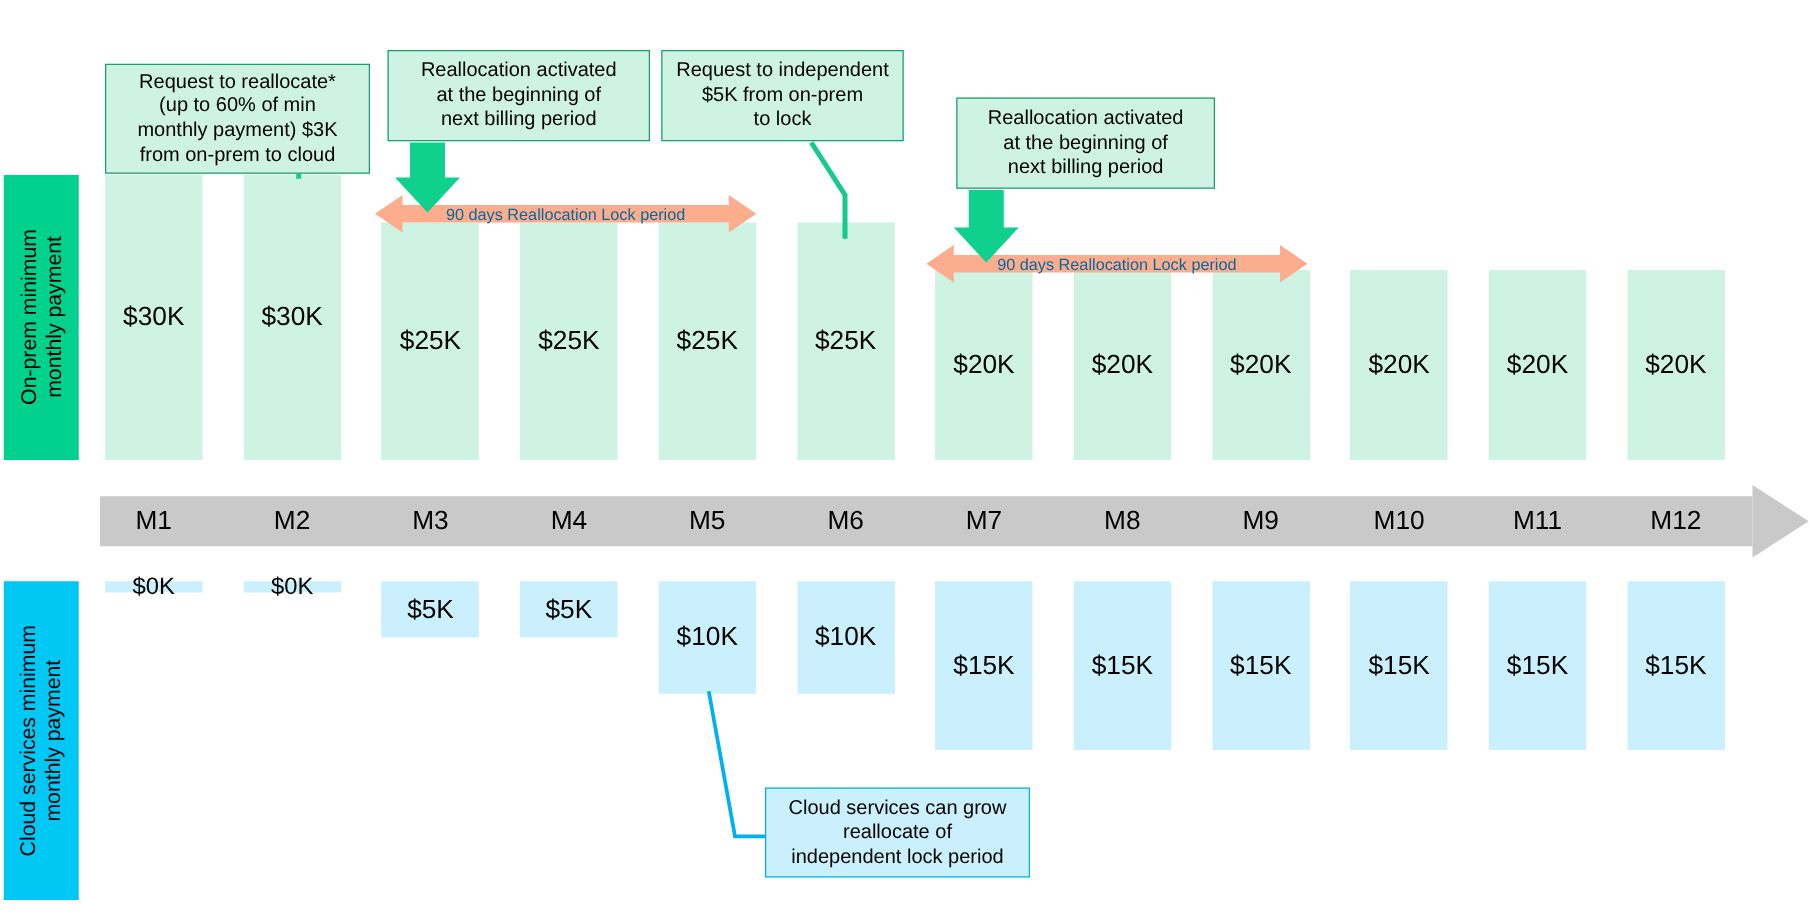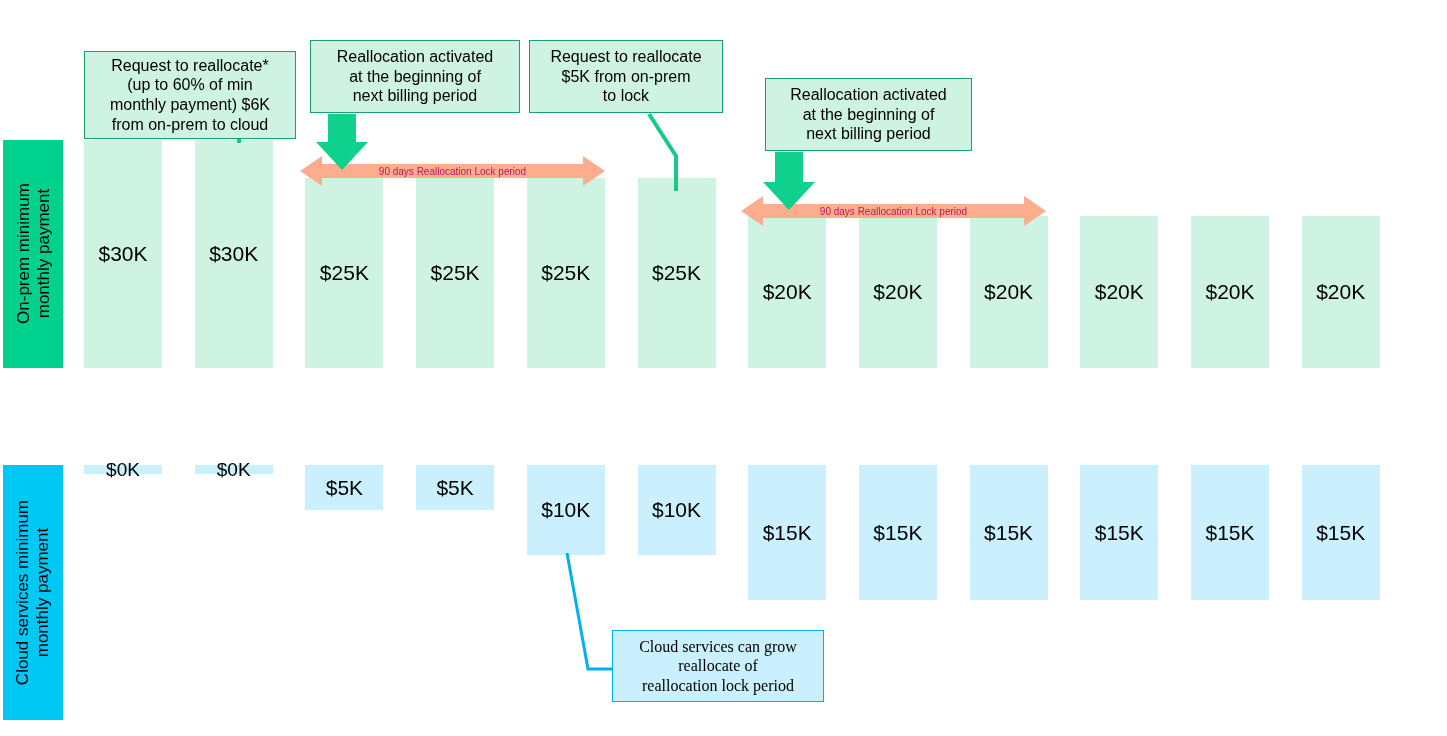--- a/index.html
+++ b/index.html
@@ -102,21 +102,20 @@
     line-height: 1.22;
     color: #000;
   }
   .callout.green {
     background: #CFF3E3;
     border: 1px solid #16A06A;
   }
   .callout.blue {
     background: #C9F0FC;
     border: 1px solid #00B0F0;
-    font-family: Liberation Serif, serif;
   }
 
   
   #overlay {
     position: absolute;
     left: 0; top: 0;
     width: 1447px; height: 736px;
     pointer-events: none;
   }
 
@@ -125,22 +124,22 @@
     position: absolute;
     height: 38px;
   }
   .lockarrow .la-label {
     position: absolute;
     left: 0; top: 0;
     width: 100%; height: 100%;
     display: flex;
     align-items: center;
     justify-content: center;
-    font-size: 10px;
-    color: #be185d;
+    font-size: 13px;
+    color: #0369a1;
     white-space: nowrap;
   }
 </style>
 </head>
 <body>
 
 <div id="canvas">
 
   <div class="side-label" id="side-onprem">
     <div class="vtext">
@@ -148,20 +147,38 @@
       <span>monthly payment</span>
     </div>
   </div>
   <div class="side-label" id="side-cloud">
     <div class="vtext">
       <span>Cloud services minimum</span><br>
       <span>monthly payment</span>
     </div>
   </div>
 
+  <div id="timeline">
+    <div class="axis-body"></div>
+    <div class="axis-head"></div>
+    <div id="month-labels">
+        <div class="month-label" style="left: 4px; width: 78px;">M1</div>
+        <div class="month-label" style="left: 114.7px; width: 78px;">M2</div>
+        <div class="month-label" style="left: 225.4px; width: 78px;">M3</div>
+        <div class="month-label" style="left: 336.1px; width: 78px;">M4</div>
+        <div class="month-label" style="left: 446.8px; width: 78px;">M5</div>
+        <div class="month-label" style="left: 557.5px; width: 78px;">M6</div>
+        <div class="month-label" style="left: 668.2px; width: 78px;">M7</div>
+        <div class="month-label" style="left: 778.9px; width: 78px;">M8</div>
+        <div class="month-label" style="left: 889.6px; width: 78px;">M9</div>
+        <div class="month-label" style="left: 1000.3px; width: 78px;">M10</div>
+        <div class="month-label" style="left: 1111px; width: 78px;">M11</div>
+        <div class="month-label" style="left: 1221.7px; width: 78px;">M12</div>
+      </div>
+  </div>
 
   <div id="green-bars">
       <div class="bar green" style="left: 84px; width: 78px; height: 228px; top: 140px;">$30K</div>
       <div class="bar green" style="left: 194.7px; width: 78px; height: 228px; top: 140px;">$30K</div>
       <div class="bar green" style="left: 305.4px; width: 78px; height: 190px; top: 178px;">$25K</div>
       <div class="bar green" style="left: 416.1px; width: 78px; height: 190px; top: 178px;">$25K</div>
       <div class="bar green" style="left: 526.8px; width: 78px; height: 190px; top: 178px;">$25K</div>
       <div class="bar green" style="left: 637.5px; width: 78px; height: 190px; top: 178px;">$25K</div>
       <div class="bar green" style="left: 748.2px; width: 78px; height: 152px; top: 216px;">$20K</div>
       <div class="bar green" style="left: 858.9px; width: 78px; height: 152px; top: 216px;">$20K</div>
@@ -214,50 +231,50 @@
       <polygon points="775,152 803,152 803,182 815,182 789,210 763,182 775,182" fill="#0FD18D"></polygon>
     </g>
 
     <polyline points="567,553 588,669 612,669" fill="none" stroke="#00B0F0" stroke-width="3"></polyline>
   </svg>
 
   <div class="callout green" id="callout-1" style="left:84px; top:6px; width:212px; height:88px;margin-top:45px;">
     <div>
       <div>Request to reallocate*</div>
       <div>(up to 60% of min</div>
-      <div>monthly payment) $6K</div>
+      <div>monthly payment) $3K</div>
       <div>from on-prem to cloud</div>
     </div>
   </div>
 
   <div class="callout green" id="callout-2" style="left:310px; top:40px; width:210px; height:73px;">
     <div>
       <div>Reallocation activated</div>
       <div>at the beginning of</div>
       <div>next billing period</div>
     </div>
   </div>
 
   <div class="callout green" id="callout-3" style="left:529px; top:40px; width:194px; height:73px;">
     <div>
-      <div>Request to reallocate</div>
+      <div>Request to independent</div>
       <div>$5K from on-prem</div>
       <div>to lock</div>
     </div>
   </div>
 
   <div class="callout green" id="callout-4" style="left:765px; top:78px; width:207px; height:73px;">
     <div>
       <div>Reallocation activated</div>
       <div>at the beginning of</div>
       <div>next billing period</div>
     </div>
   </div>
 
   <div class="callout blue" id="callout-5" style="left:612px; top:630px; width:212px; height:72px;">
     <div>
       <div>Cloud services can grow</div>
       <div>reallocate of</div>
-      <div>reallocation lock period</div>
+      <div>independent lock period</div>
     </div>
   </div>
 
 </div>
 
 </body></html>

